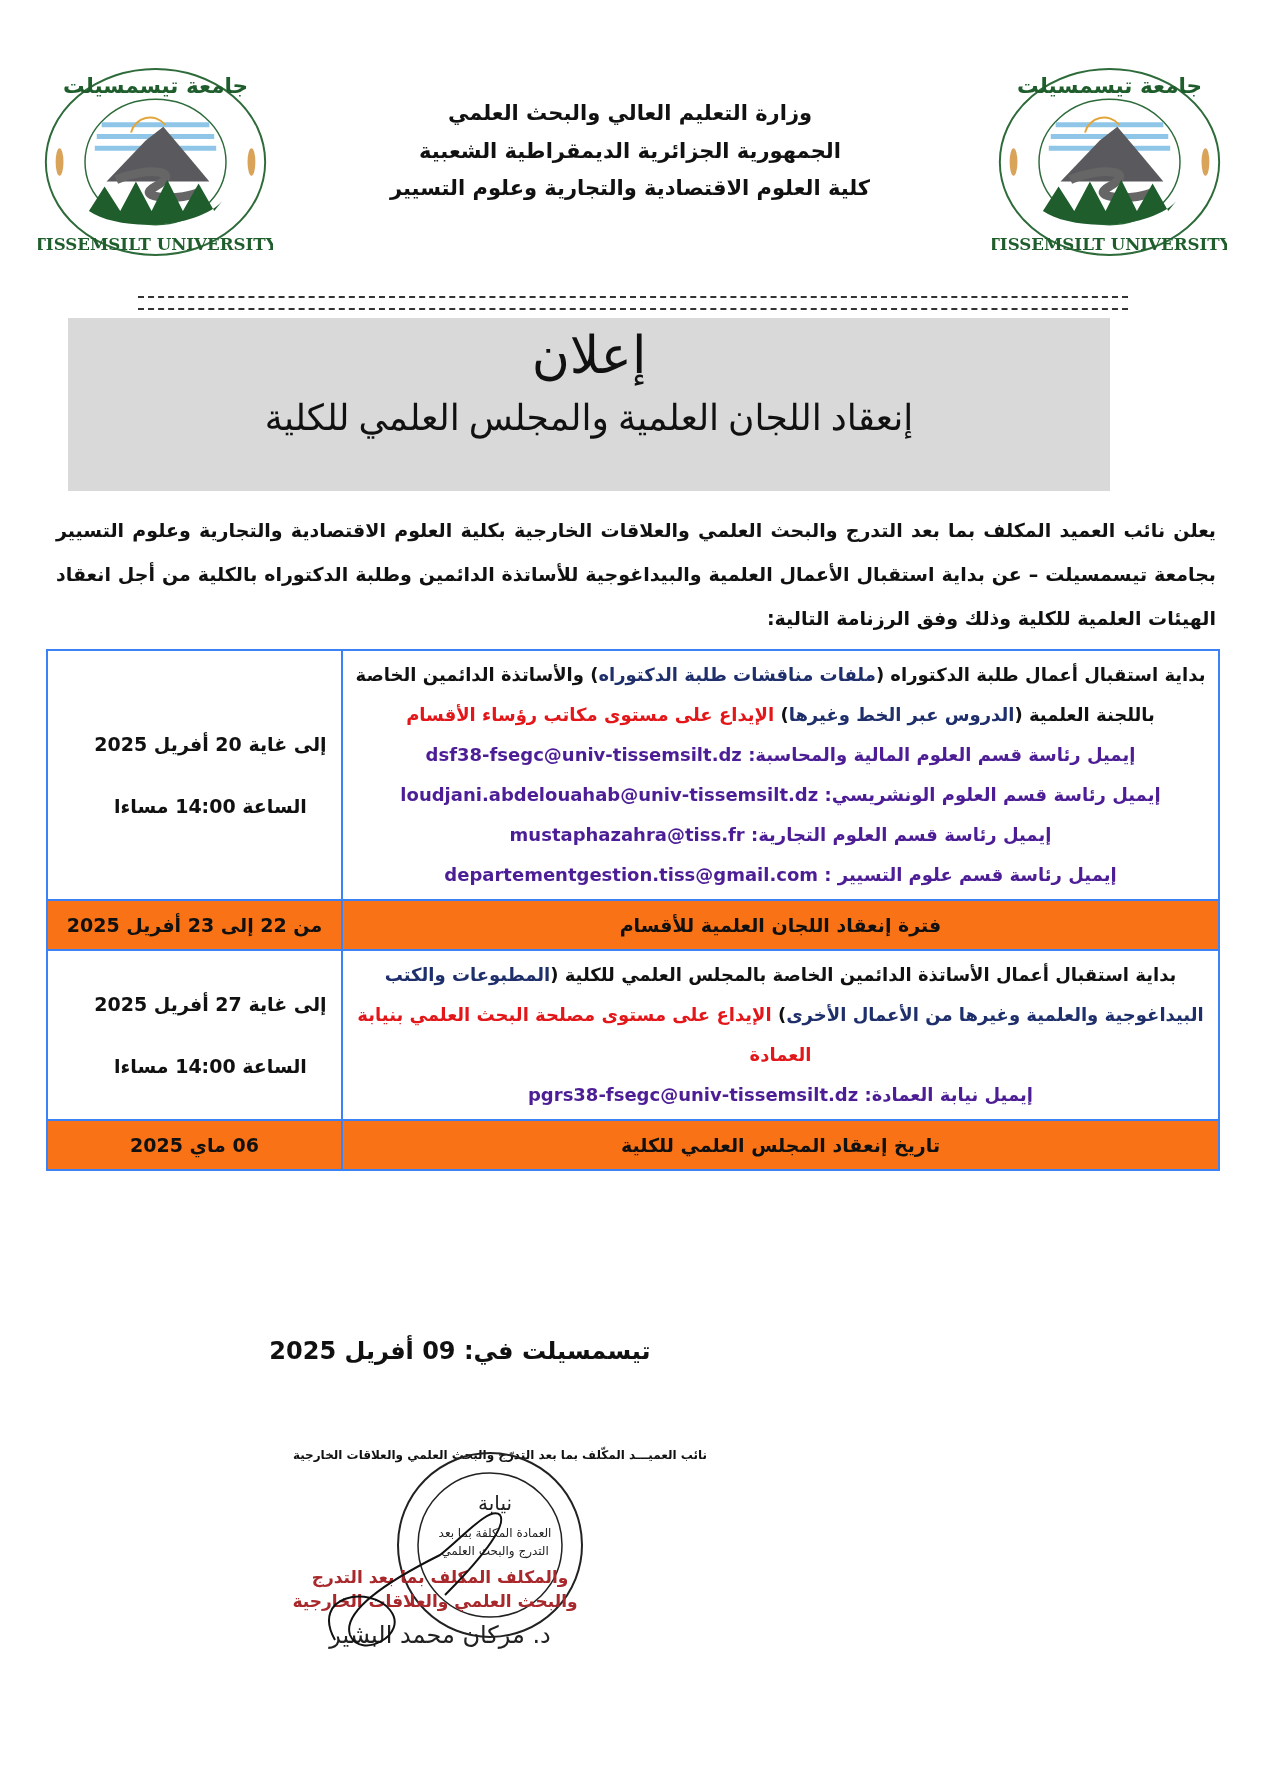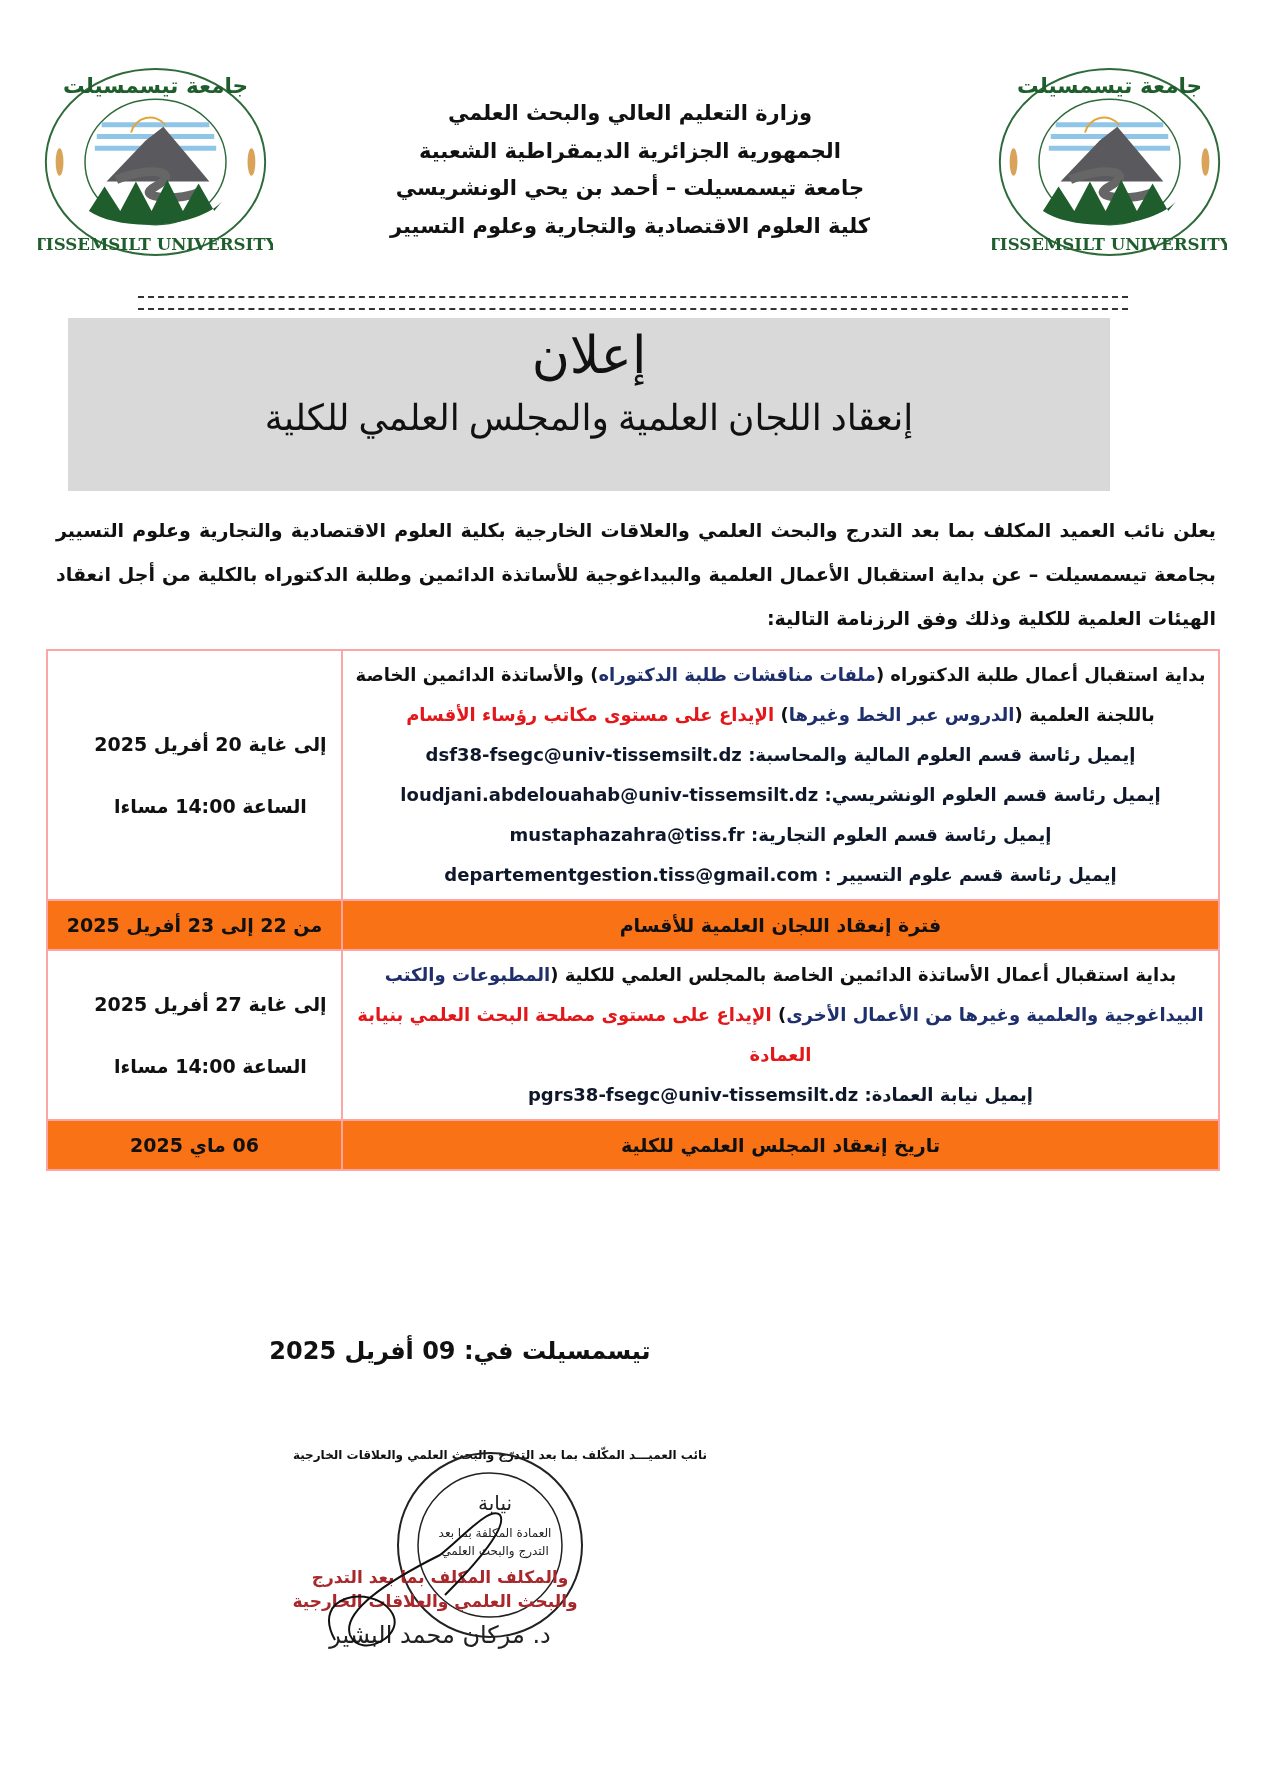--- a/index.html
+++ b/index.html
@@ -19,27 +19,27 @@
             background: #d9d9d9; text-align: center; direction: rtl; }
   .banner .t1 { font-family: "Liberation Serif", serif; font-size: 52px; line-height: 72px; padding-top: 2px; }
   .banner .t2 { font-family: "Liberation Serif", serif; font-size: 36px; line-height: 52px; }
 
   
   .intro { position: absolute; left: 56px; top: 508px; width: 1160px; direction: rtl; text-align: justify;
            font-weight: bold; font-size: 19px; line-height: 44px; text-align-last: right; }
 
   
   table.cal { position: absolute; left: 46px; top: 649px; width: 1174px; border-collapse: collapse; direction: rtl; }
-  table.cal td { border: 2px solid #fca5a5; text-align: center; vertical-align: middle; font-weight: bold; }
+  table.cal td { border: 2px solid #3b82f6; text-align: center; vertical-align: middle; font-weight: bold; }
   table.cal td.desc { width: 875px; font-size: 18px; line-height: 40px; padding: 4px 10px; }
   table.cal td.date { width: 299px; font-size: 19px; line-height: 32px; }
   table.cal tr.grey td { background: #f97316; height: 38px; font-size: 19px; }
   .navy { color: #1f2f6b; }
   .red { color: #e3171a; }
-  .dred { color: #0f172a; }
+  .dred { color: #4c1d95; }
   .email { direction: ltr; unicode-bidi: embed; }
   .date-line { display: block; margin-left: 32px; }
   .date-line + .date-line { margin-top: 30px; }
 
   
   .place { position: absolute; left: 240px; top: 1337px; width: 440px; text-align: center; direction: rtl;
            font-weight: bold; font-size: 24px; }
   .role { position: absolute; left: 220px; top: 1448px; width: 560px; text-align: center; direction: rtl;
           font-weight: bold; font-size: 12px; }
   .stamp { position: absolute; left: 240px; top: 1445px; width: 380px; height: 225px; }
@@ -88,21 +88,20 @@
     <g fill="#d9a35a">
         <ellipse cx="22" cy="100" rx="4" ry="14"></ellipse>
         <ellipse cx="218" cy="100" rx="4" ry="14"></ellipse>
       </g>
   </svg>
 </div>
 
 <div class="header-lines">
   <div>وزارة التعليم العالي والبحث العلمي</div>
   <div>الجمهورية الجزائرية الديمقراطية الشعبية</div>
-  <div>جامعة تيسمسيلت – أحمد بن يحي الونشريسي</div>
   <div>كلية العلوم الاقتصادية والتجارية وعلوم التسيير</div>
 </div>
 
 <div class="rule"></div>
 
 <div class="banner">
   <div class="t1">إعلان</div>
   <div class="t2">إنعقاد اللجان العلمية والمجلس العلمي للكلية</div>
 </div>
 

